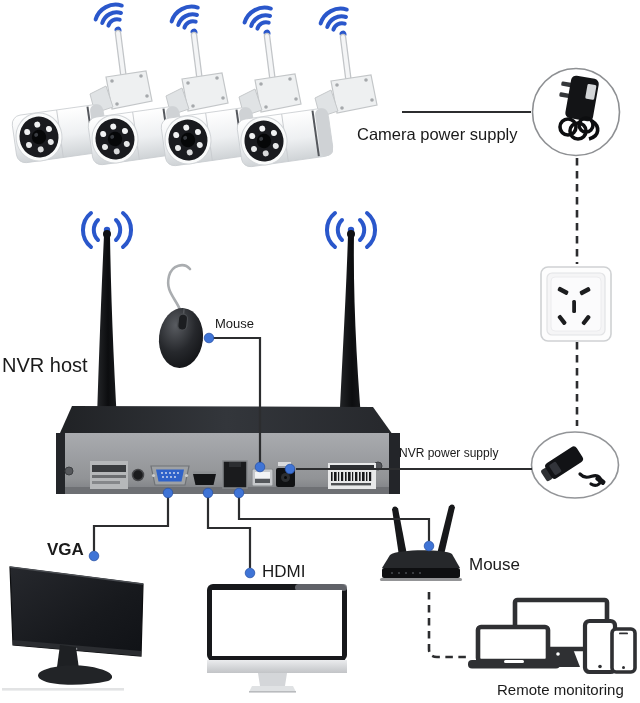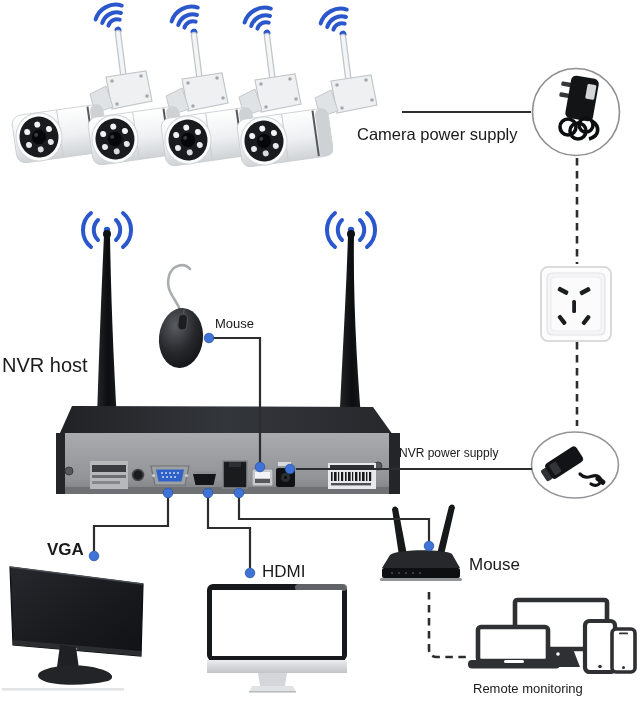--- a/index.html
+++ b/index.html
@@ -12,21 +12,21 @@
   .abs{position:absolute;}
   .label{position:absolute;color:var(--label-text);white-space:nowrap;z-index:50;
          font-family:"Liberation Sans", sans-serif;line-height:1.1;}
   .lbl-camera-ps{left:357px;top:125px;font-size:16.5px;}
   .lbl-mouse{left:215px;top:317px;font-size:13px;}
   .lbl-nvr-host{left:2px;top:342px;font-size:20px;margin-top:12px;}
   .lbl-nvr-ps{left:399px;top:447px;font-size:12px;}
   .lbl-vga{left:47px;top:541px;font-size:17px;font-weight:700;}
   .lbl-hdmi{left:262px;top:563px;font-size:17px;font-weight:400;}
   .lbl-router{left:469px;top:556px;font-size:17px;}
-  .lbl-remote{left:473px;top:682px;font-size:13px;}
+  .lbl-remote{left:497px;top:682px;font-size:15px;}
   svg{display:block;}
   .wifi-stroke{stroke:var(--wifi-blue);fill:none;stroke-linecap:round;}
   .wifi-fill{fill:var(--wifi-blue);}
   .cline{stroke:var(--line-dark);stroke-width:2.2;fill:none;}
   .cline-d{stroke:var(--line-dark);stroke-width:2.6;fill:none;stroke-dasharray:7.5 5.5;}
   .dot{fill:var(--dot-blue);stroke:#2b54a8;stroke-width:.8;}
   #overlay{position:absolute;left:0;top:0;z-index:40;pointer-events:none;}
 </style>
 </head>
 <body>

